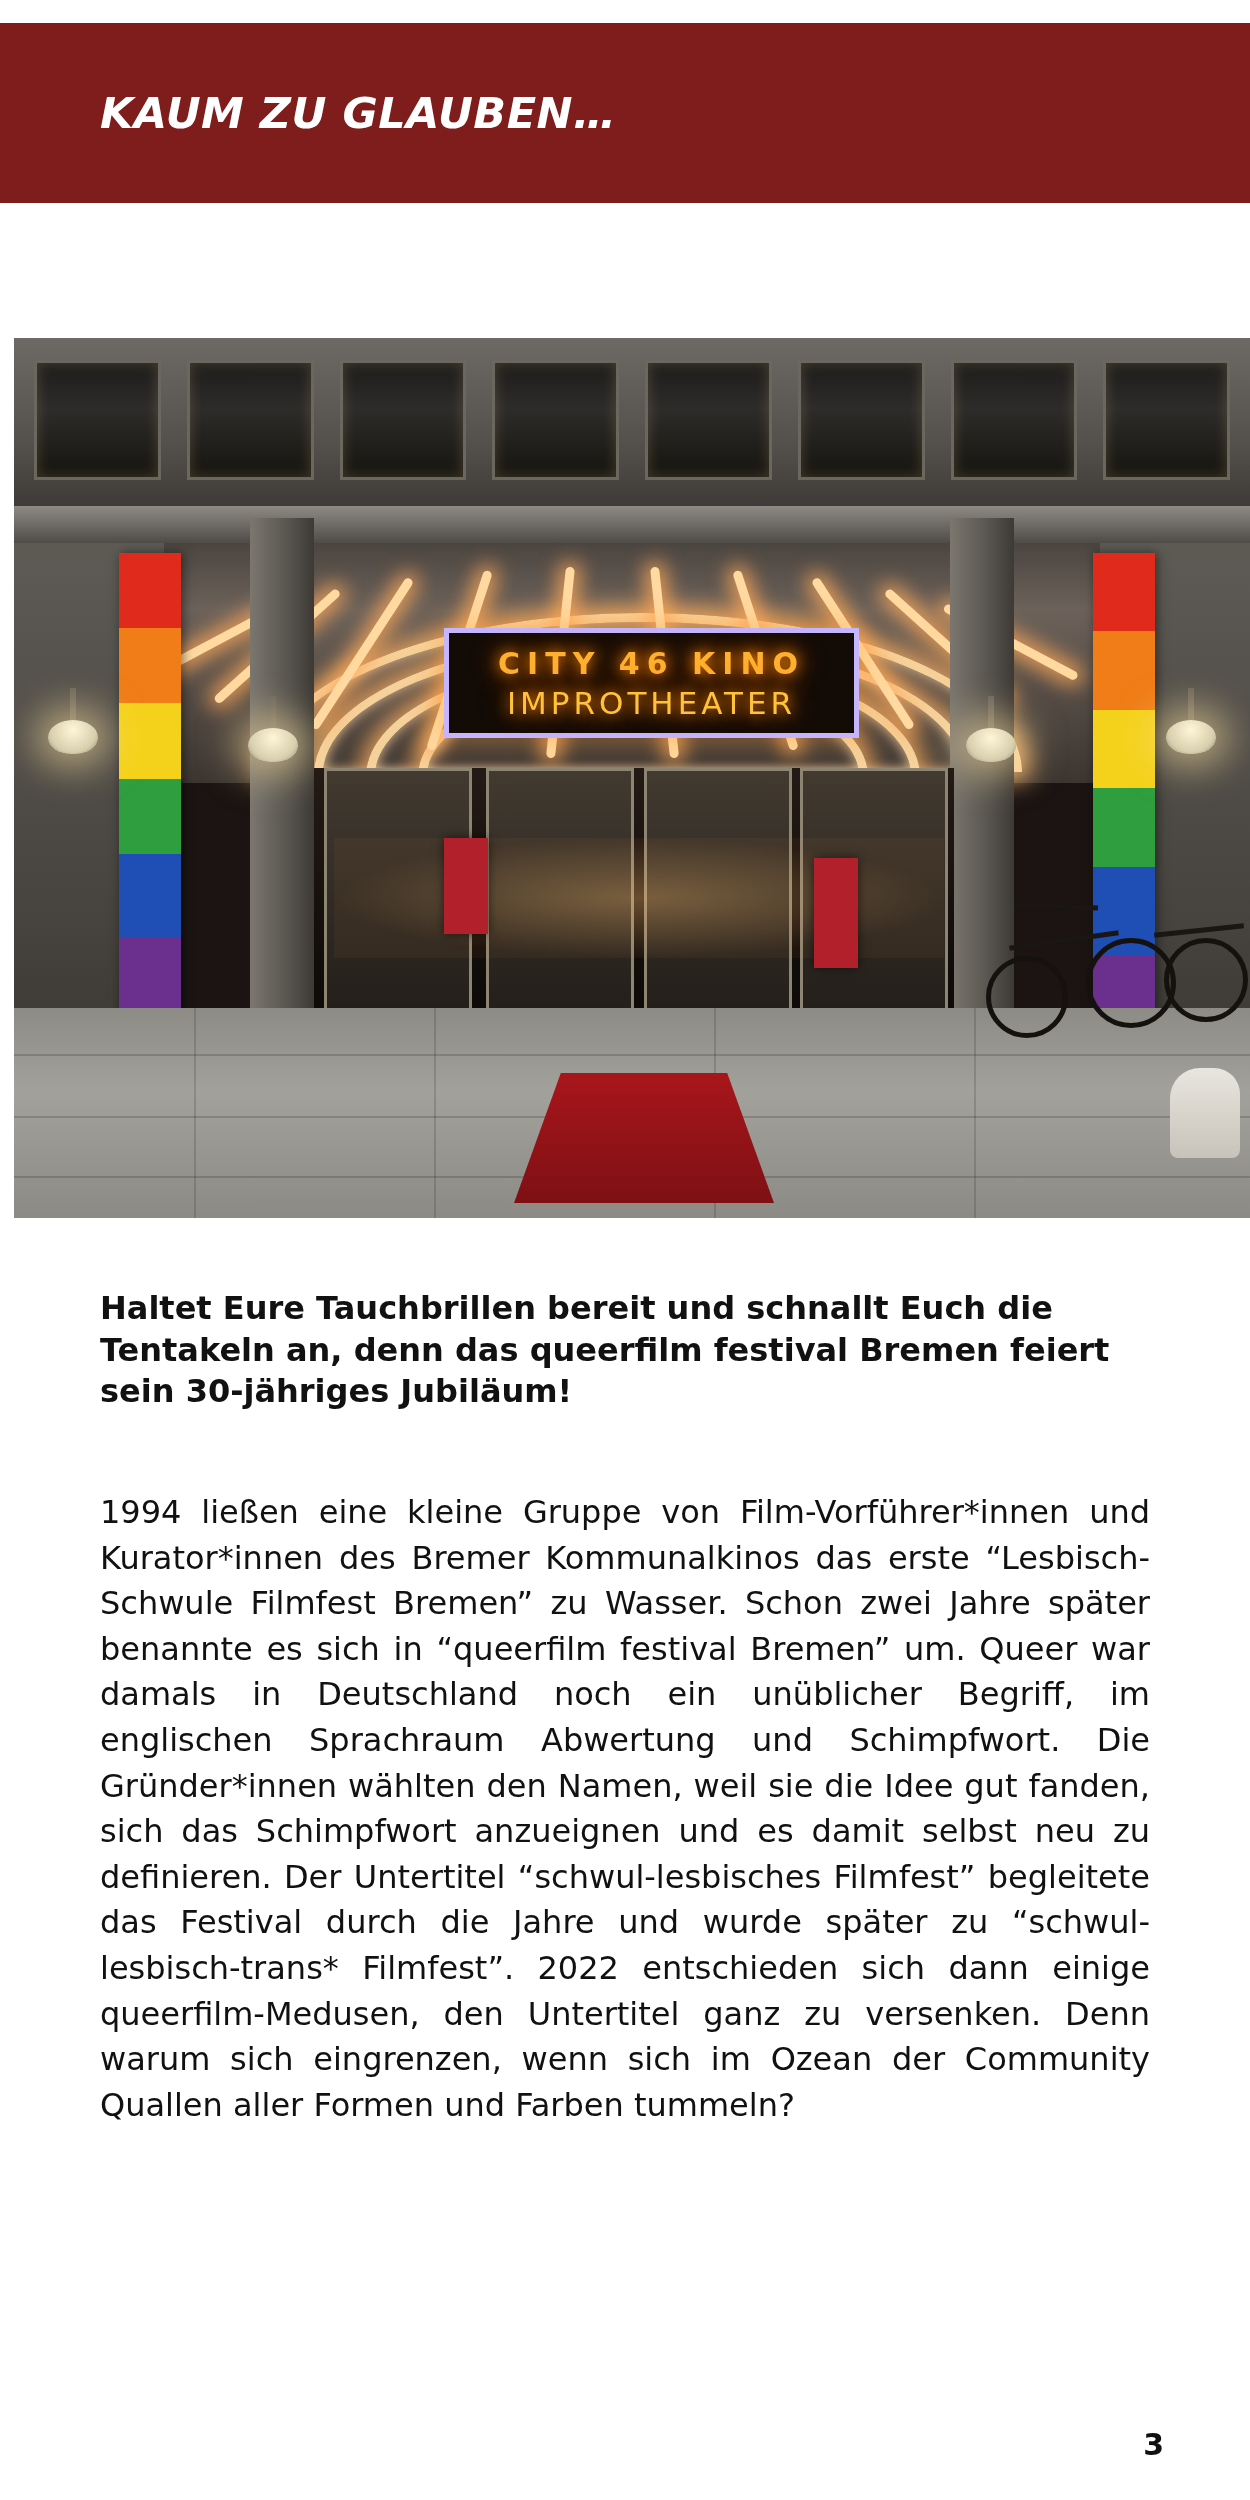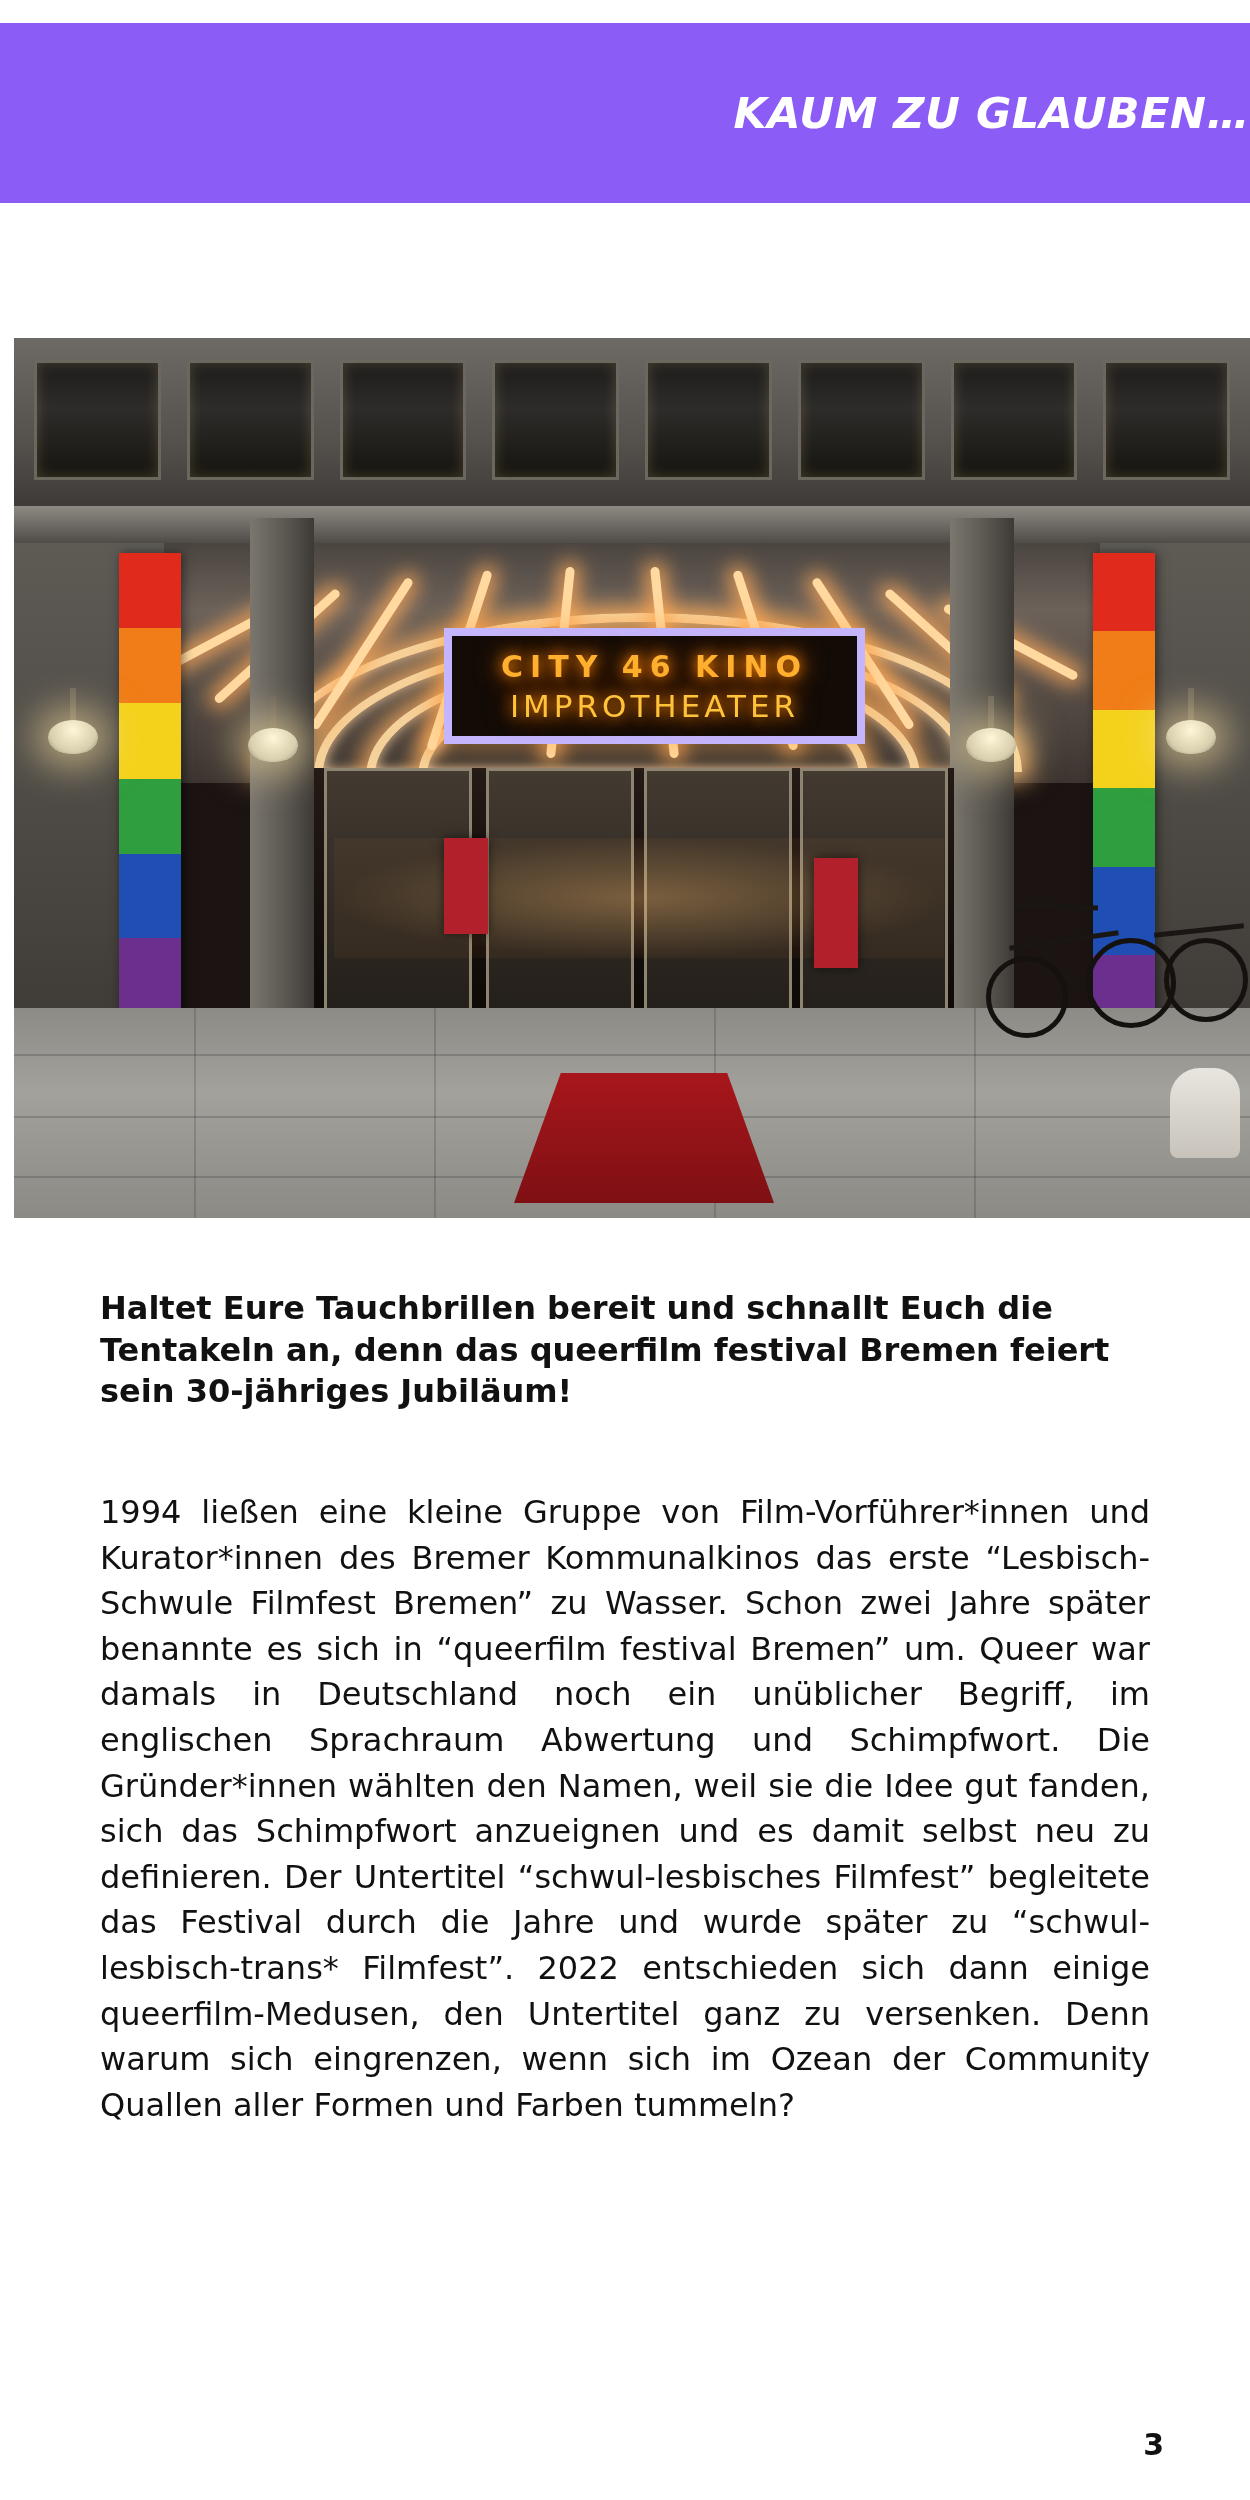--- a/index.html
+++ b/index.html
@@ -23,24 +23,23 @@
     background: #ffffff;
   }
 
   
   .header-band {
     position: absolute;
     left: 0;
     top: 23px;
     width: 1250px;
     height: 180px;
-    background: #8b5cf6;
+    background: #7f1d1d;
     display: flex;
     align-items: center;
-    justify-content: flex-end;
   }
   .header-title {
     color: #ffffff;
     font-style: italic;
     font-weight: bold;
     font-size: 43px;
     letter-spacing: 0.5px;
     margin-left: 100px;
     font-family: "DejaVu Sans", sans-serif;
   }
@@ -142,21 +141,21 @@
   }
   .flag.left  { left: 105px; }
   .flag.right { right: 95px; height: 490px; }
 
   
   .sign {
     position: absolute;
     left: 430px; top: 290px;
     width: 405px; height: 100px;
     background: #120b06;
-    border: 8px solid #c4b5fd;
+    border: 5px solid #c4b5fd;
     box-shadow: 0 0 28px rgba(255,150,40,0.45);
     display: flex; flex-direction: column; justify-content: center; align-items: center;
   }
   .sign .line1 {
     color: #ffb02e; font-weight: bold; font-size: 30px; letter-spacing: 7px;
     text-shadow: 0 0 14px #ff8a00, 0 0 28px #ff6a00;
     font-family: "DejaVu Sans", sans-serif;
     white-space: nowrap;
   }
   .sign .line2 {

